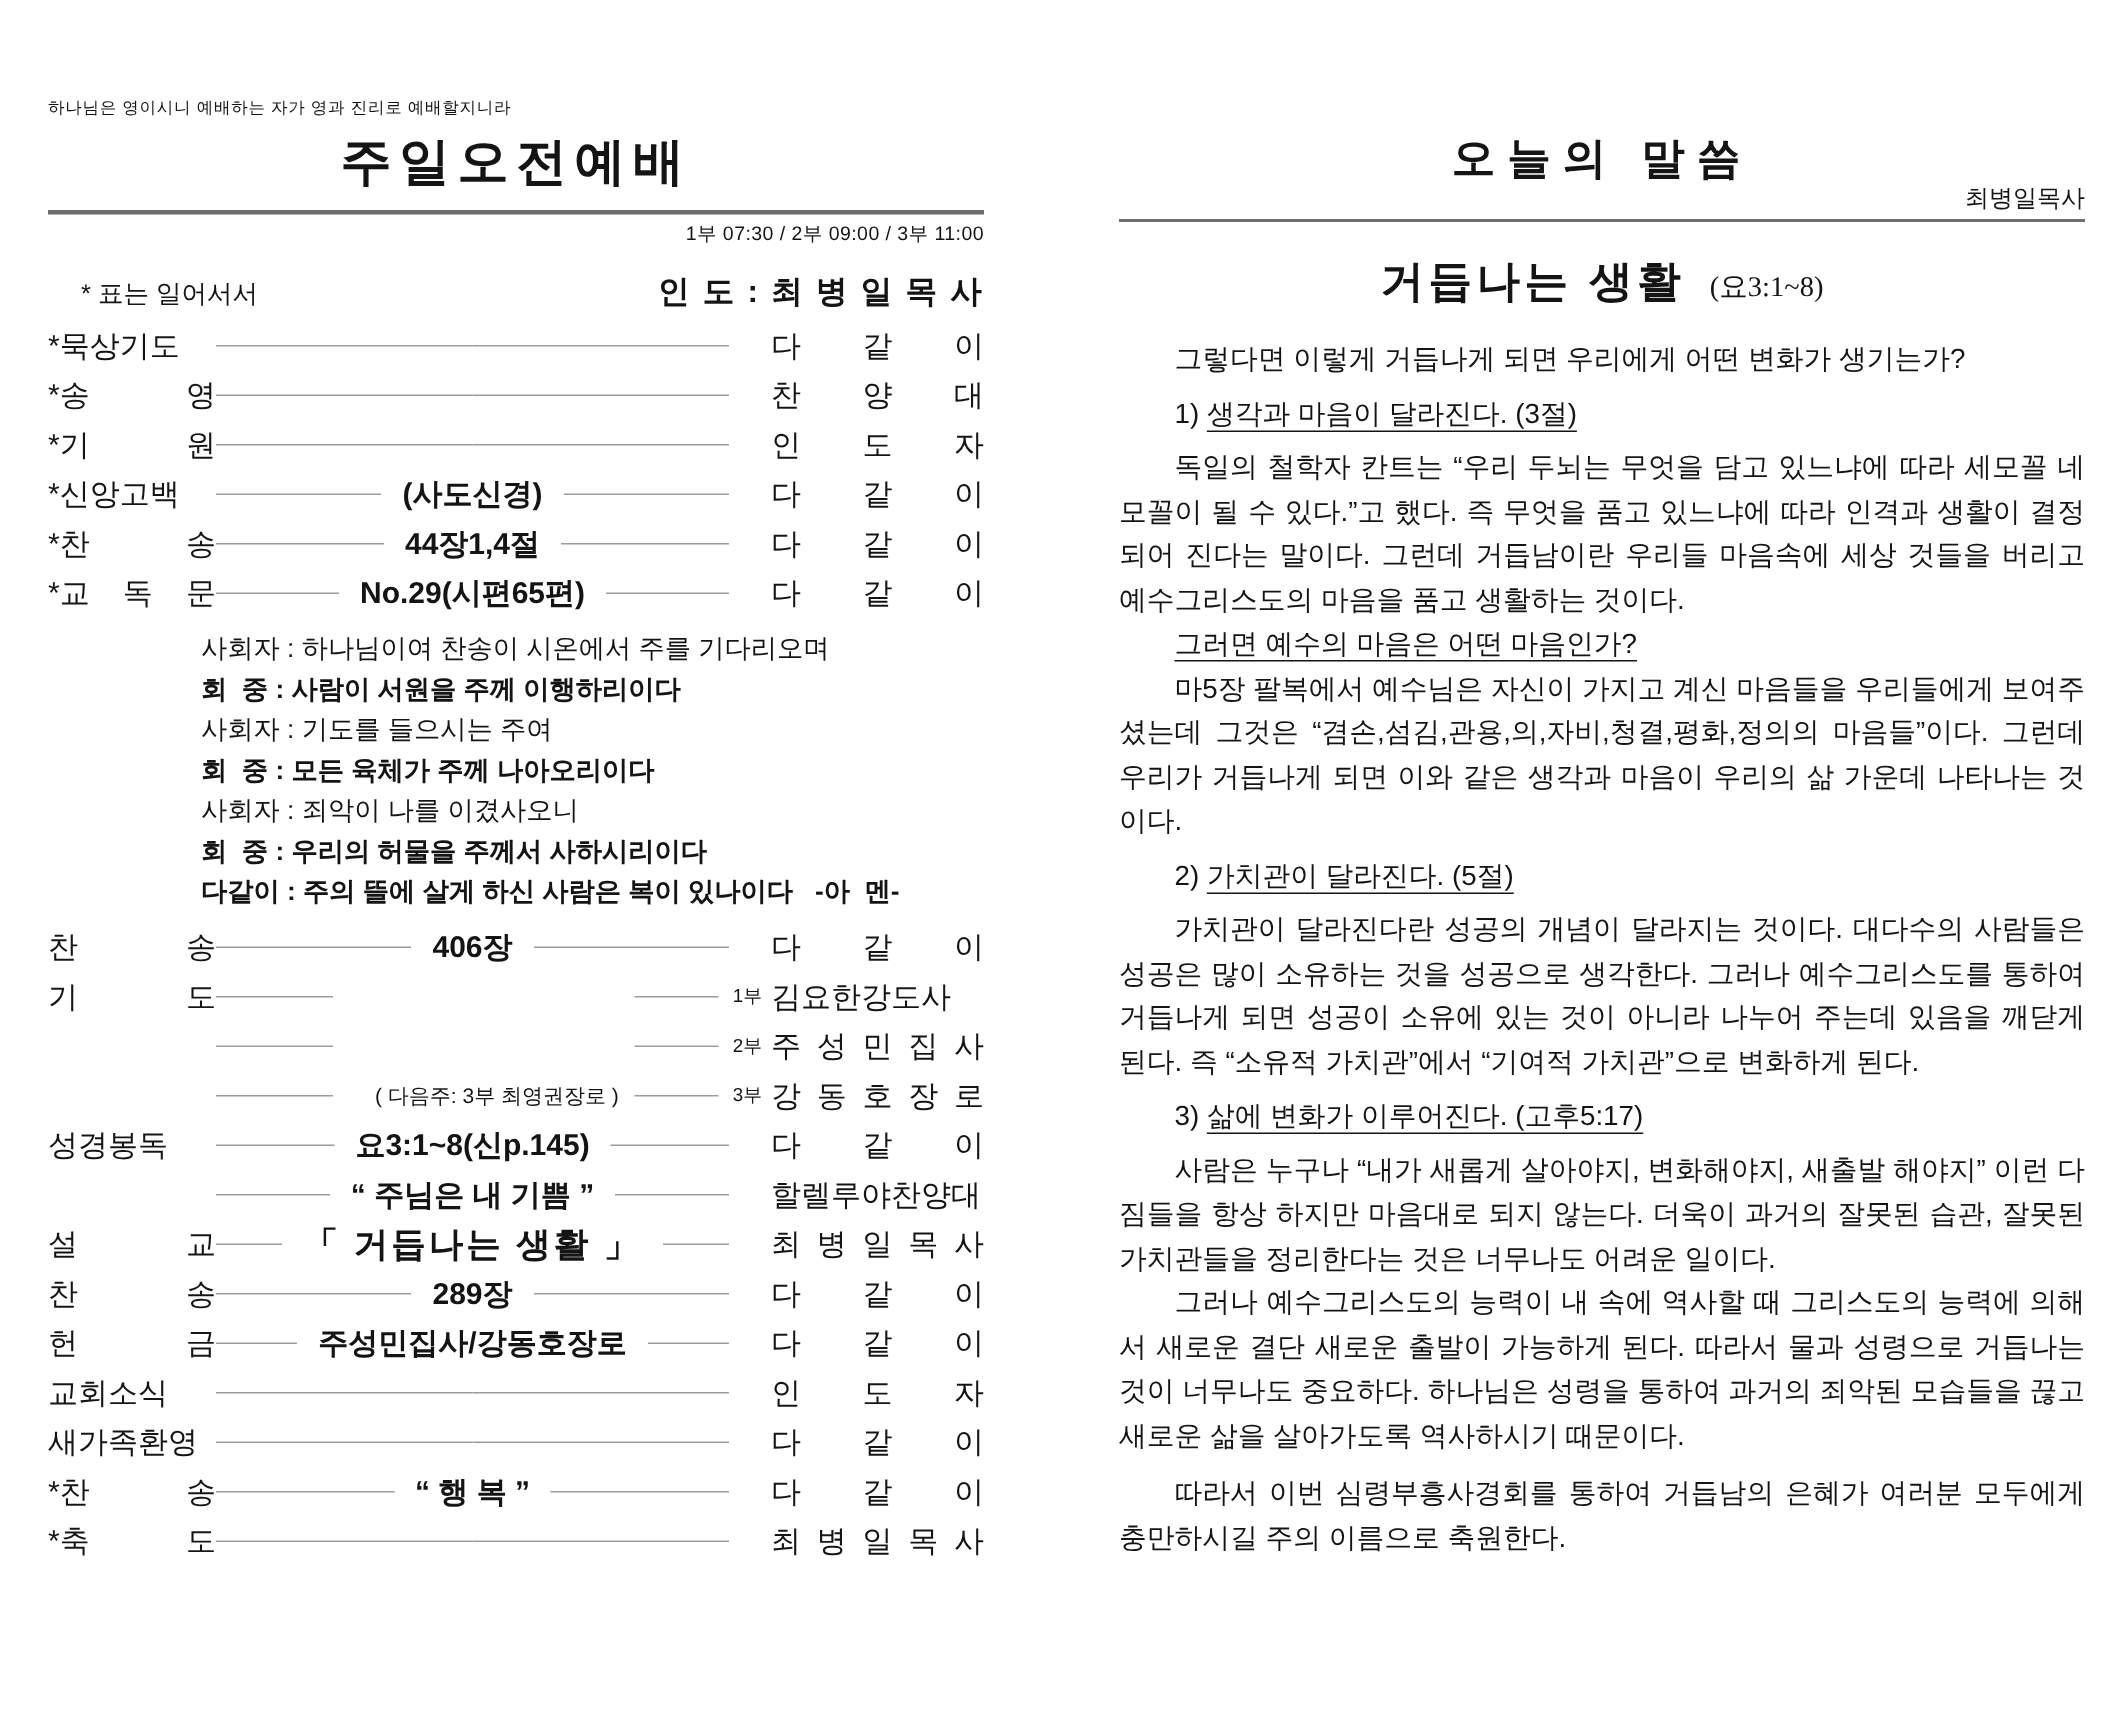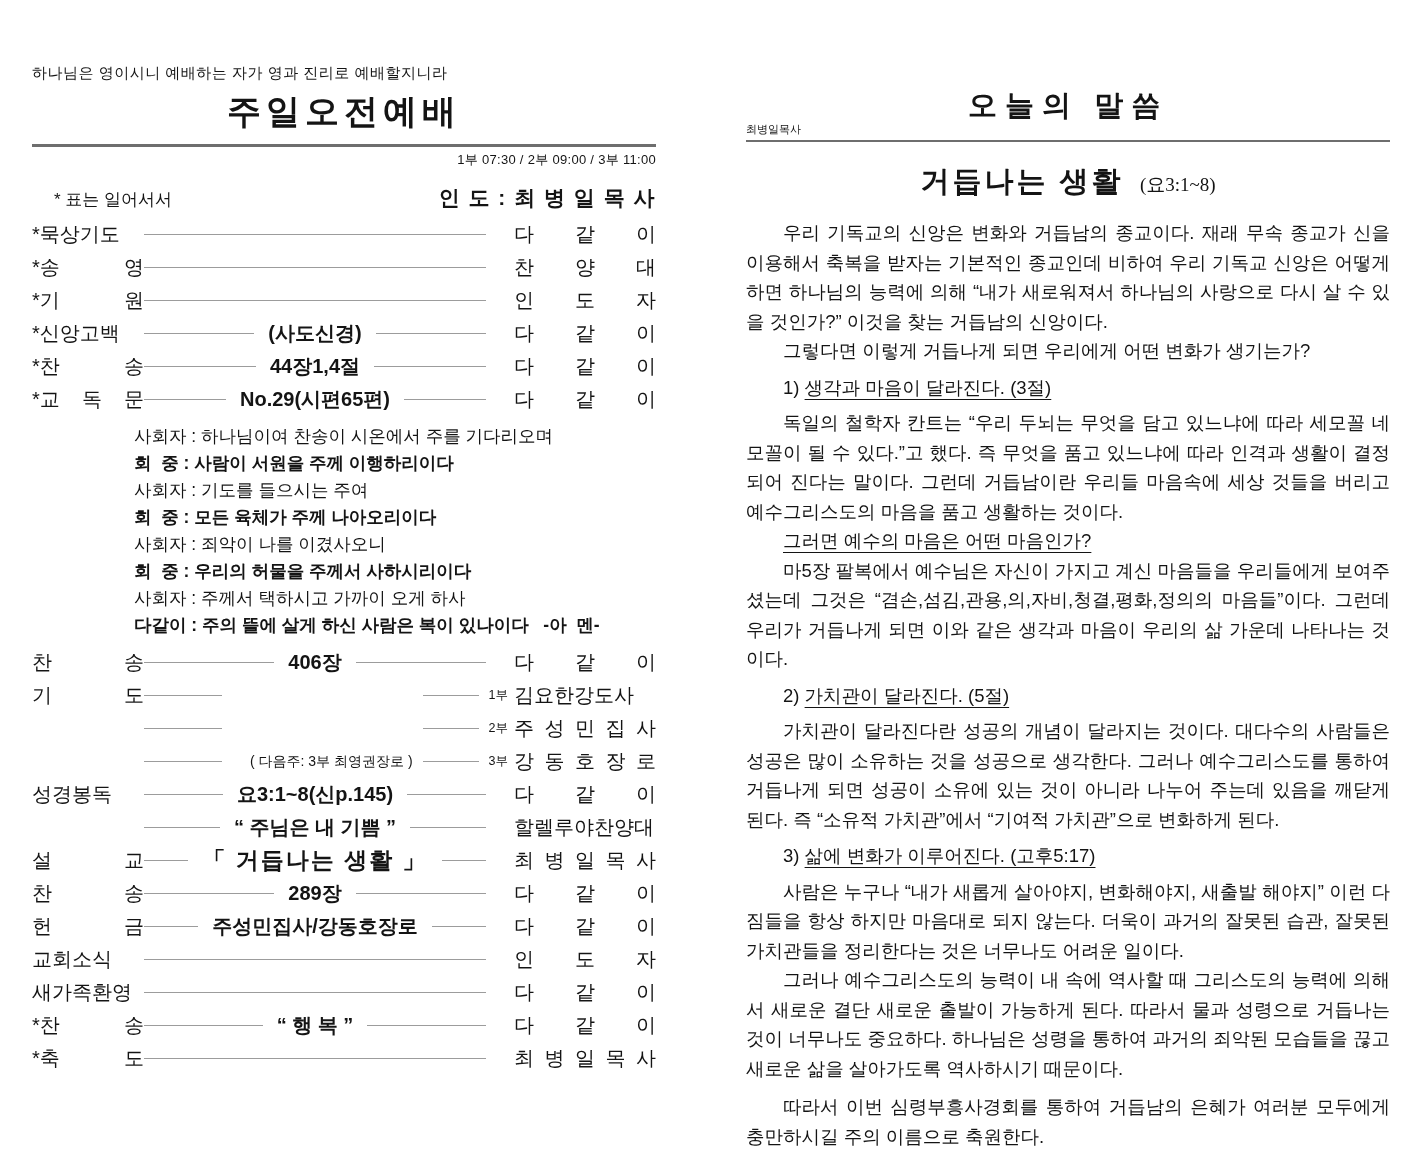--- a/index.html
+++ b/index.html
@@ -1,21 +1,21 @@
 <!DOCTYPE html>
 <html><head>
 <meta charset="utf-8">
 <style>
   html,body{margin:0;padding:0;background:#fff;}
   .page{position:relative;width:1416px;height:1157px;background:#ffffff;color:#141414;
         font-family:"Liberation Sans","DejaVu Sans",sans-serif;overflow:hidden;}
 
   
   .col-left{position:absolute;left:32px;top:64px;width:624px;}
-  .motto{font-size:15px;letter-spacing:0.5px;}
+  .motto{font-size:11px;letter-spacing:0.5px;}
   .l-title{text-align:center;font-family:"Liberation Serif","DejaVu Serif",serif;
            font-size:34px;font-weight:600;letter-spacing:5px;margin-top:6px;}
   .l-rule{border:none;border-top:3px solid #6e6e6e;margin:9px 0 0;}
   .times{text-align:right;font-size:13px;margin-top:4px;letter-spacing:0.3px;}
   .header-row{display:flex;justify-content:space-between;align-items:baseline;margin-top:15px;}
   .stand-note{font-size:17px;padding-left:22px;}
   .leader{font-size:21px;font-weight:700;letter-spacing:1.5px;}
 
   .wo{margin-top:6px;}
   .wo-row{display:flex;align-items:center;height:33px;font-size:20px;}
@@ -33,21 +33,21 @@
   .wo-perf.noml{margin-left:2px;}
 
   .rr{margin:7px 0 7px 102px;font-size:17.5px;line-height:27px;}
   .rr-line{white-space:pre-wrap;}
   .rr-line.bold{font-weight:700;}
 
   
   .col-right{position:absolute;left:746px;top:86px;width:644px;}
   .r-title{text-align:center;font-family:"Liberation Serif","DejaVu Serif",serif;
            font-size:29px;font-weight:600;letter-spacing:8px;}
-  .r-preacher{text-align:left;font-size:11px;margin-top:-4px;}
+  .r-preacher{text-align:right;font-size:16px;margin-top:-4px;}
   .r-rule{border:none;border-top:2.5px solid #6e6e6e;margin:3px 0 0;}
   .sermon{text-align:center;margin-top:20px;white-space:nowrap;}
   .sermon-script{font-size:29px;font-weight:800;letter-spacing:3px;text-align:center;}
   .sermon-ref{font-size:19px;margin-left:12px;font-family:"Liberation Serif","DejaVu Serif",serif;}
   .body{margin-top:16px;font-size:18.5px;line-height:29.5px;text-align:justify;}
   .body p{margin:0;text-indent:37px;}
   .body p.heading{margin:7px 0 6px;}
   .body p.last{margin-top:9px;}
   .u{text-decoration:underline;text-underline-offset:5px;}
 </style>
@@ -112,21 +112,20 @@
         <span class="wo-perf">다 같 이</span>
       </div>
 
       <div class="rr">
         <div class="rr-line">사회자 : 하나님이여 찬송이 시온에서 주를 기다리오며</div>
         <div class="rr-line bold">회  중 : 사람이 서원을 주께 이행하리이다</div>
         <div class="rr-line">사회자 : 기도를 들으시는 주여</div>
         <div class="rr-line bold">회  중 : 모든 육체가 주께 나아오리이다</div>
         <div class="rr-line">사회자 : 죄악이 나를 이겼사오니</div>
         <div class="rr-line bold">회  중 : 우리의 허물을 주께서 사하시리이다</div>
-        <div class="rr-line">사회자 : 주께서 택하시고 가까이 오게 하사</div>
         <div class="rr-line bold">다같이 : 주의 뜰에 살게 하신 사람은 복이 있나이다   -아  멘-</div>
       </div>
 
       <div class="wo-row">
         <span class="wo-label">찬 송</span>
         <span class="wo-line"></span>
         <span class="wo-center">406장</span>
         <span class="wo-line"></span>
         <span class="wo-perf">다 같 이</span>
       </div>
@@ -226,21 +225,20 @@
     <div class="r-title">오늘의 말씀</div>
     <div class="r-preacher">최병일목사</div>
     <hr class="r-rule">
 
     <div class="sermon">
       <span class="sermon-script">거듭나는 생활</span>
       <span class="sermon-ref">(요3:1~8)</span>
     </div>
 
     <div class="body">
-      <p>우리 기독교의 신앙은 변화와 거듭남의 종교이다. 재래 무속 종교가 신을 이용해서 축복을 받자는 기본적인 종교인데 비하여 우리 기독교 신앙은 어떻게 하면 하나님의 능력에 의해 “내가 새로워져서 하나님의 사랑으로 다시 살 수 있을 것인가?” 이것을 찾는 거듭남의 신앙이다.</p>
       <p>그렇다면 이렇게 거듭나게 되면 우리에게 어떤 변화가 생기는가?</p>
       <p class="heading"><span>1)</span> <span class="u">생각과 마음이 달라진다. (3절)</span></p>
       <p>독일의 철학자 칸트는 “우리 두뇌는 무엇을 담고 있느냐에 따라 세모꼴 네모꼴이 될 수 있다.”고 했다. 즉 무엇을 품고 있느냐에 따라 인격과 생활이 결정되어 진다는 말이다. 그런데 거듭남이란 우리들 마음속에 세상 것들을 버리고 예수그리스도의 마음을 품고 생활하는 것이다.</p>
       <p><span class="u">그러면 예수의 마음은 어떤 마음인가?</span></p>
       <p>마5장 팔복에서 예수님은 자신이 가지고 계신 마음들을 우리들에게 보여주셨는데 그것은 “겸손,섬김,관용,의,자비,청결,평화,정의의 마음들”이다. 그런데 우리가 거듭나게 되면 이와 같은 생각과 마음이 우리의 삶 가운데 나타나는 것이다.</p>
       <p class="heading"><span>2)</span> <span class="u">가치관이 달라진다. (5절)</span></p>
       <p>가치관이 달라진다란 성공의 개념이 달라지는 것이다. 대다수의 사람들은 성공은 많이 소유하는 것을 성공으로 생각한다. 그러나 예수그리스도를 통하여 거듭나게 되면 성공이 소유에 있는 것이 아니라 나누어 주는데 있음을 깨닫게 된다. 즉 “소유적 가치관”에서 “기여적 가치관”으로 변화하게 된다.</p>
       <p class="heading"><span>3)</span> <span class="u">삶에 변화가 이루어진다. (고후5:17)</span></p>
       <p>사람은 누구나 “내가 새롭게 살아야지, 변화해야지, 새출발 해야지” 이런 다짐들을 항상 하지만 마음대로 되지 않는다. 더욱이 과거의 잘못된 습관, 잘못된 가치관들을 정리한다는 것은 너무나도 어려운 일이다.</p>
       <p>그러나 예수그리스도의 능력이 내 속에 역사할 때 그리스도의 능력에 의해서 새로운 결단 새로운 출발이 가능하게 된다. 따라서 물과 성령으로 거듭나는 것이 너무나도 중요하다. 하나님은 성령을 통하여 과거의 죄악된 모습들을 끊고 새로운 삶을 살아가도록 역사하시기 때문이다.</p>

